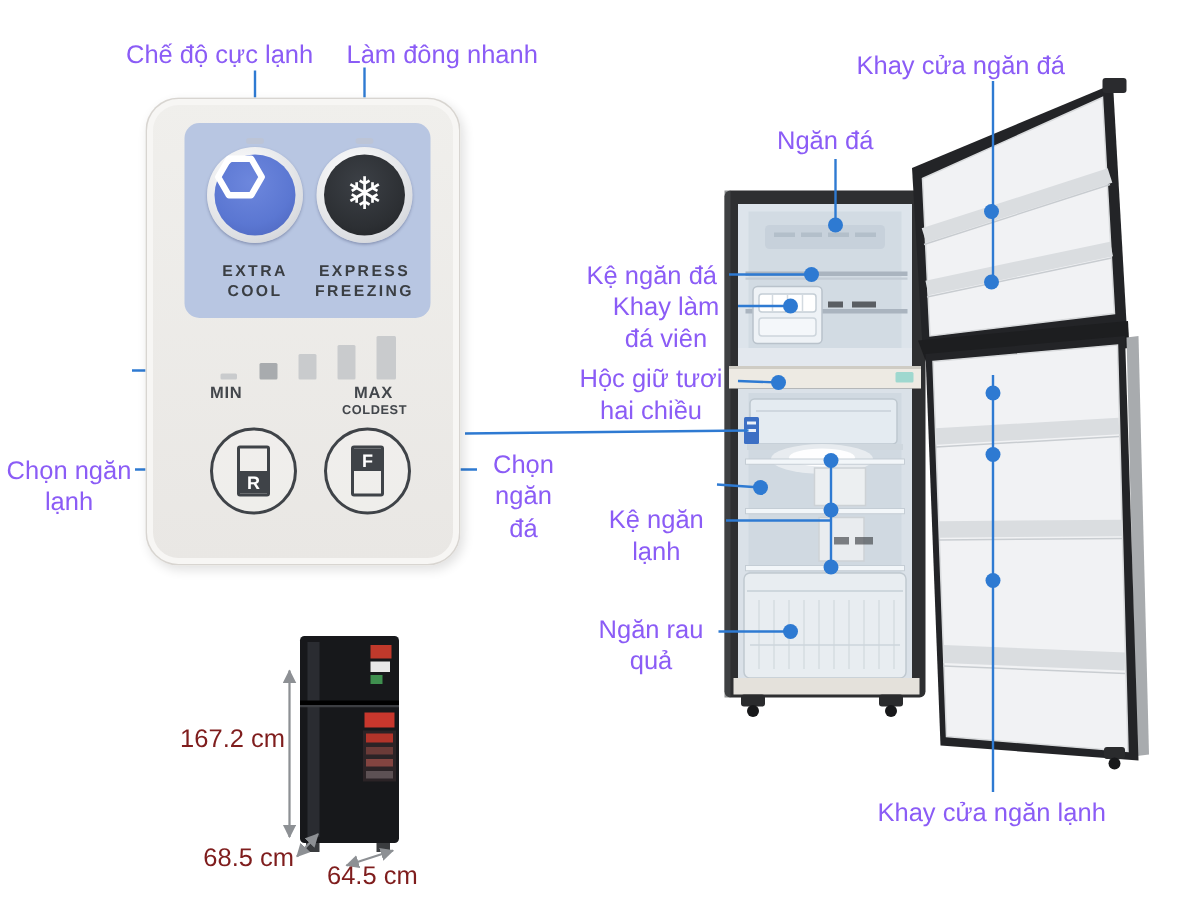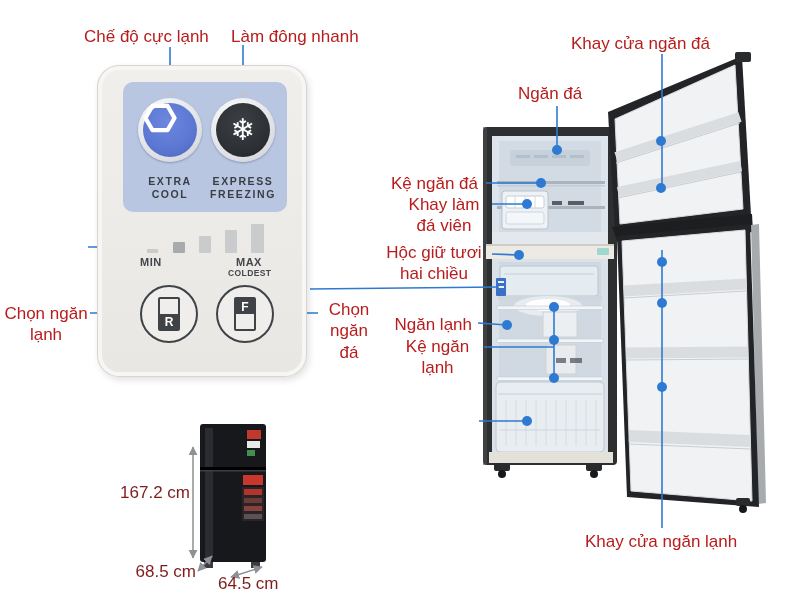--- a/index.html
+++ b/index.html
@@ -1,20 +1,20 @@
 <!DOCTYPE html>
 <html><head>
 <meta charset="utf-8">
 <style>
   html,body{margin:0;padding:0;background:#fff;}
   .canvas{position:relative;width:800px;height:600px;background:#fff;overflow:hidden;
           font-family:"Liberation Sans","DejaVu Sans",sans-serif;}
   svg{position:absolute;left:0;top:0;}
   
-  .co{position:absolute;color:#b91c1c;font-size:17px;line-height:1.26;z-index:3;}
+  .co{position:absolute;color:#8b5cf6;font-size:17px;line-height:1.26;z-index:3;}
   .center{text-align:center}
   .right{text-align:right}
   .nowrap{white-space:nowrap}
   
   .panel{position:absolute;left:97px;top:65px;width:210px;height:312px;z-index:2;
          background:linear-gradient(#f0efec,#e9e7e4);border-radius:22px;
          box-shadow:inset 0 0 0 1px #d8d5d1, inset 0 0 0 5px #f7f6f4, 2px 3px 7px rgba(0,0,0,.12);}
   .panel-blue{position:absolute;left:26px;top:17px;width:164px;height:130px;
               background:#b8c6e2;border-radius:10px;}
   .slit{position:absolute;width:12px;height:4px;border-radius:2px;background:#bcc4d6;}
@@ -265,20 +265,20 @@
   <div class="co nowrap" style="left:84px;top:26px;">Chế độ cực lạnh</div>
   <div class="co nowrap" style="left:231px;top:26px;">Làm đông nhanh</div>
   <div class="co center" style="left:0px;top:303px;width:92px;">Chọn ngăn lạnh</div>
   <div class="co center" style="left:322px;top:299px;width:54px;">Chọn ngăn đá</div>
 
   <div class="co nowrap" style="left:571px;top:33px;">Khay cửa ngăn đá</div>
   <div class="co nowrap" style="left:518px;top:83px;">Ngăn đá</div>
   <div class="co right" style="left:378px;top:173px;width:100px;">Kệ ngăn đá</div>
   <div class="co center" style="left:400px;top:194px;width:88px;">Khay làm đá viên</div>
   <div class="co center" style="left:380px;top:242px;width:108px;">Hộc giữ tươi hai chiều</div>
-  <div class="co right" style="left:382px;top:314px;width:90px;">Ngăn lạnh</div>
   <div class="co center" style="left:395px;top:336px;width:85px;">Kệ ngăn lạnh</div>
+  <div class="co center" style="left:393px;top:409px;width:82px;">Ngăn rau quả</div>
   <div class="co nowrap" style="left:585px;top:531px;">Khay cửa ngăn lạnh</div>
 
   <div class="dim" style="left:105px;top:483px;width:85px;text-align:right;">167.2 cm</div>
   <div class="dim" style="left:130px;top:562px;width:66px;text-align:right;">68.5 cm</div>
   <div class="dim" style="left:218px;top:574px;width:68px;">64.5 cm</div>
 </div>
 
 </body></html>

